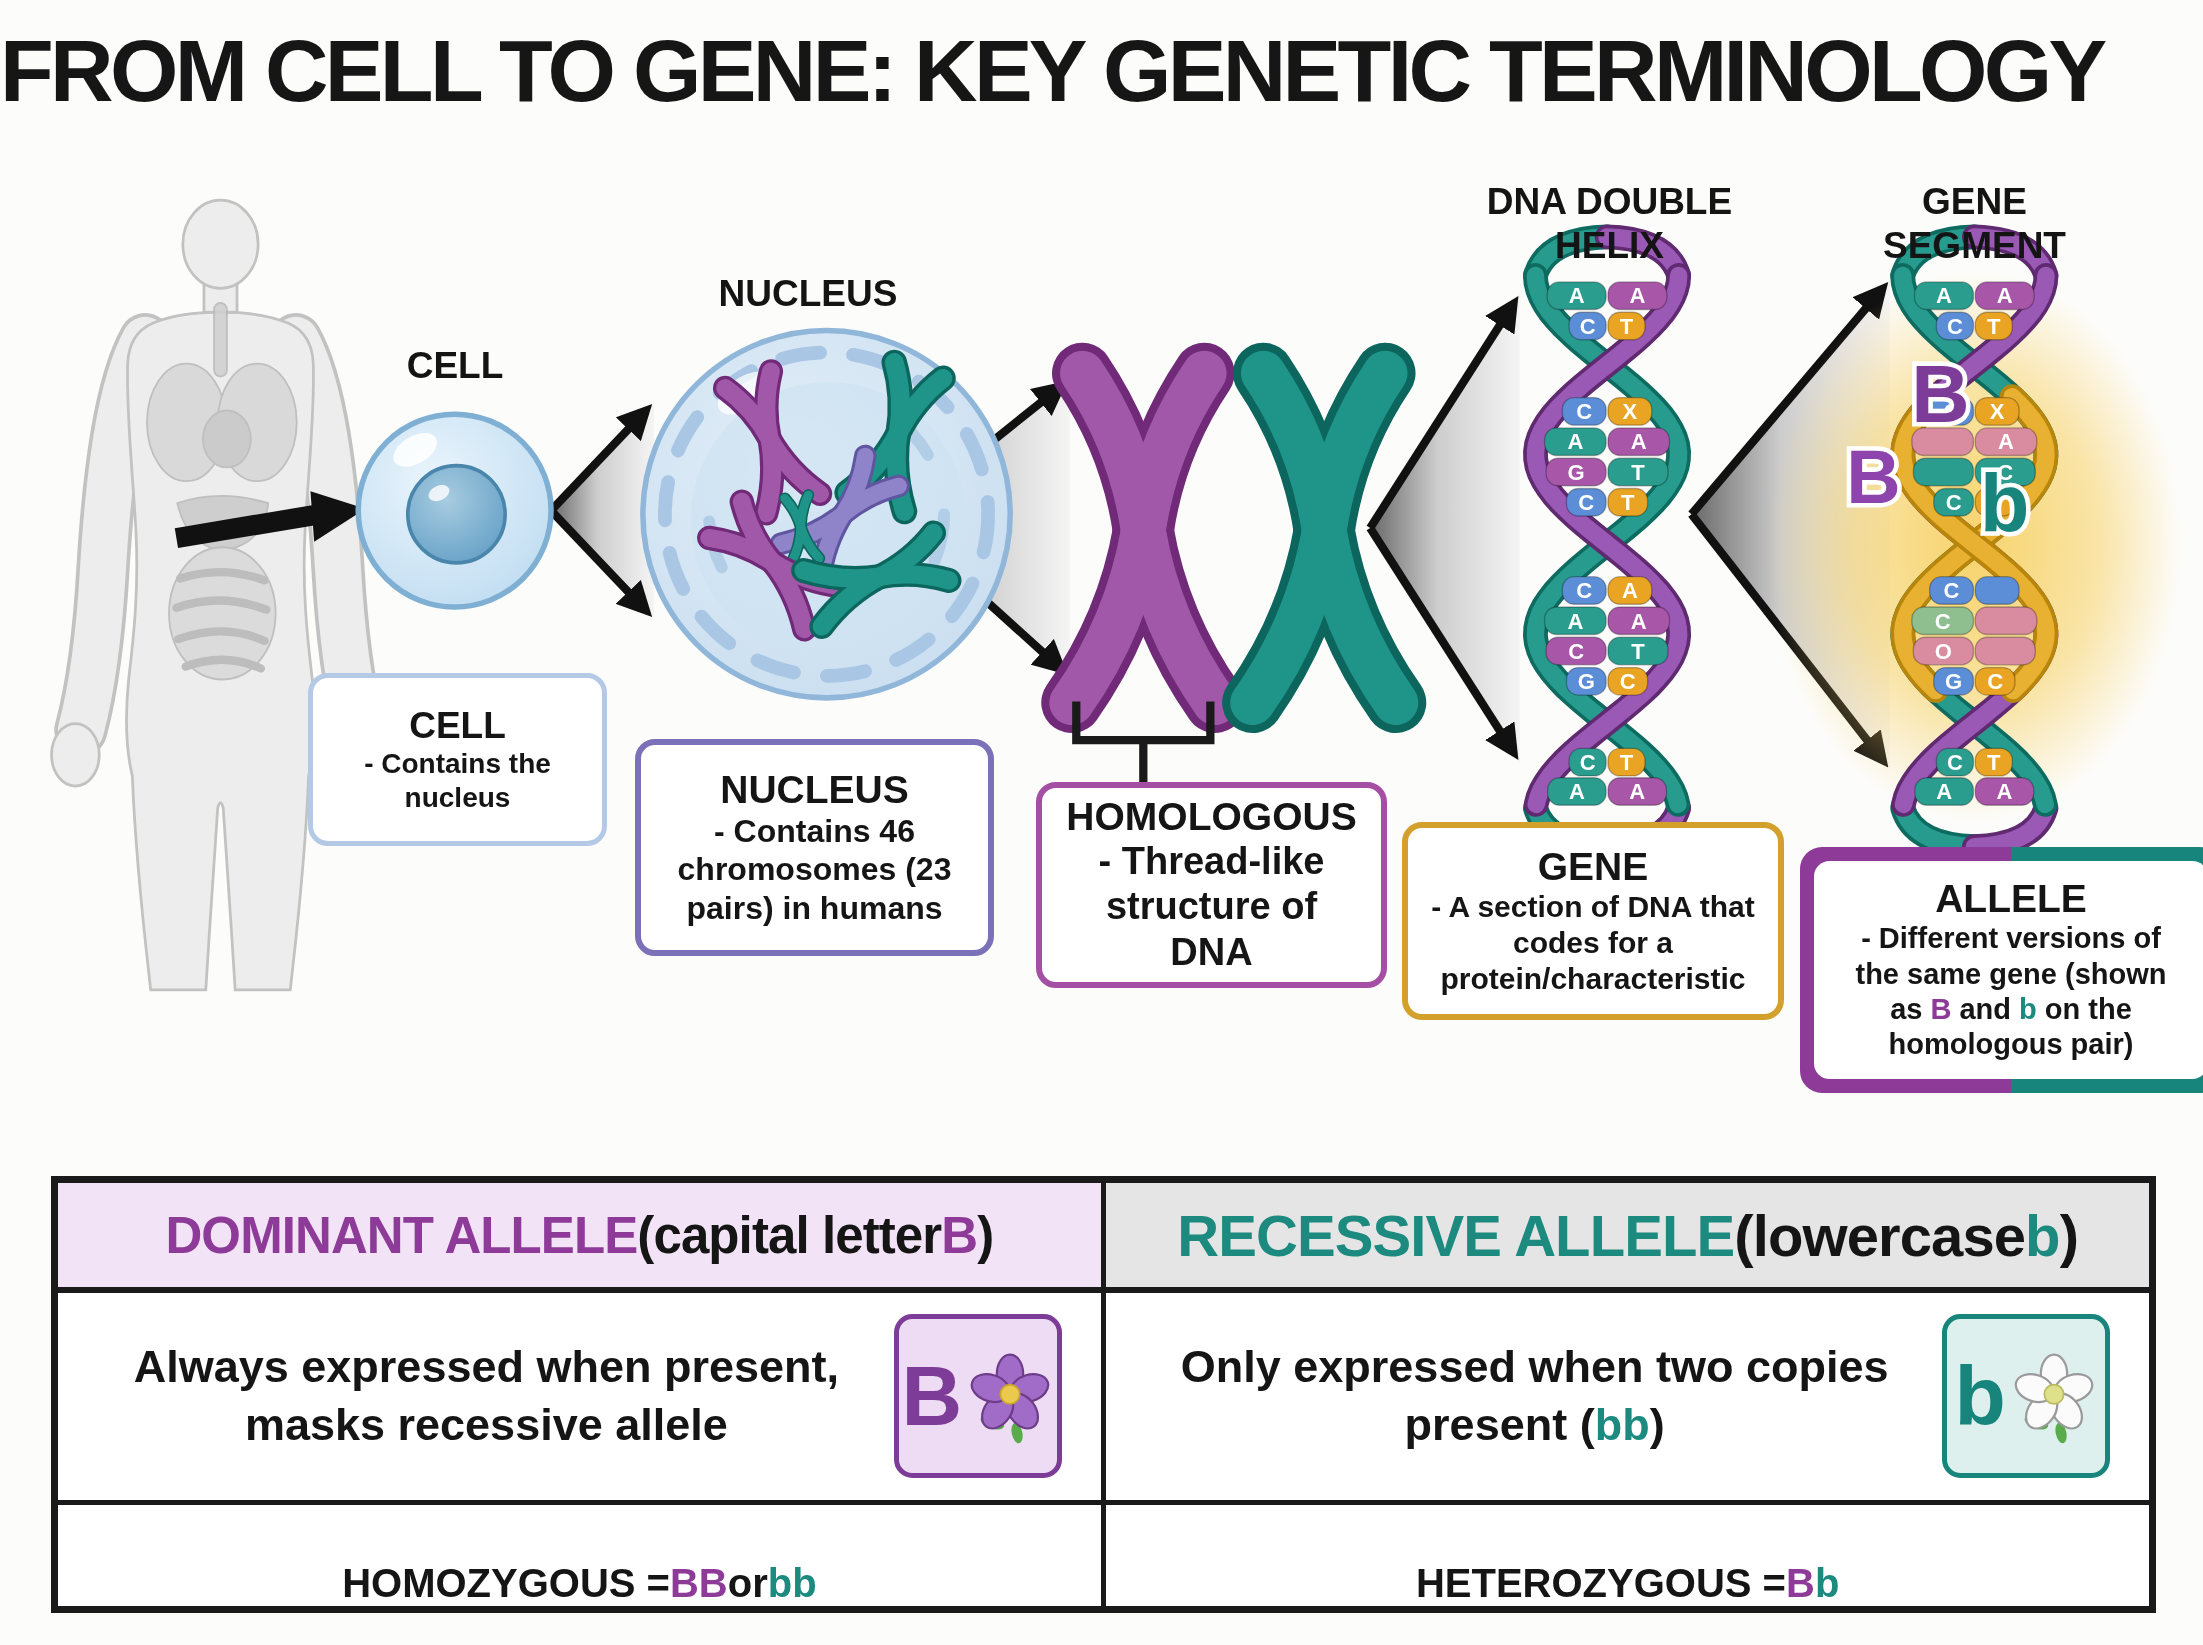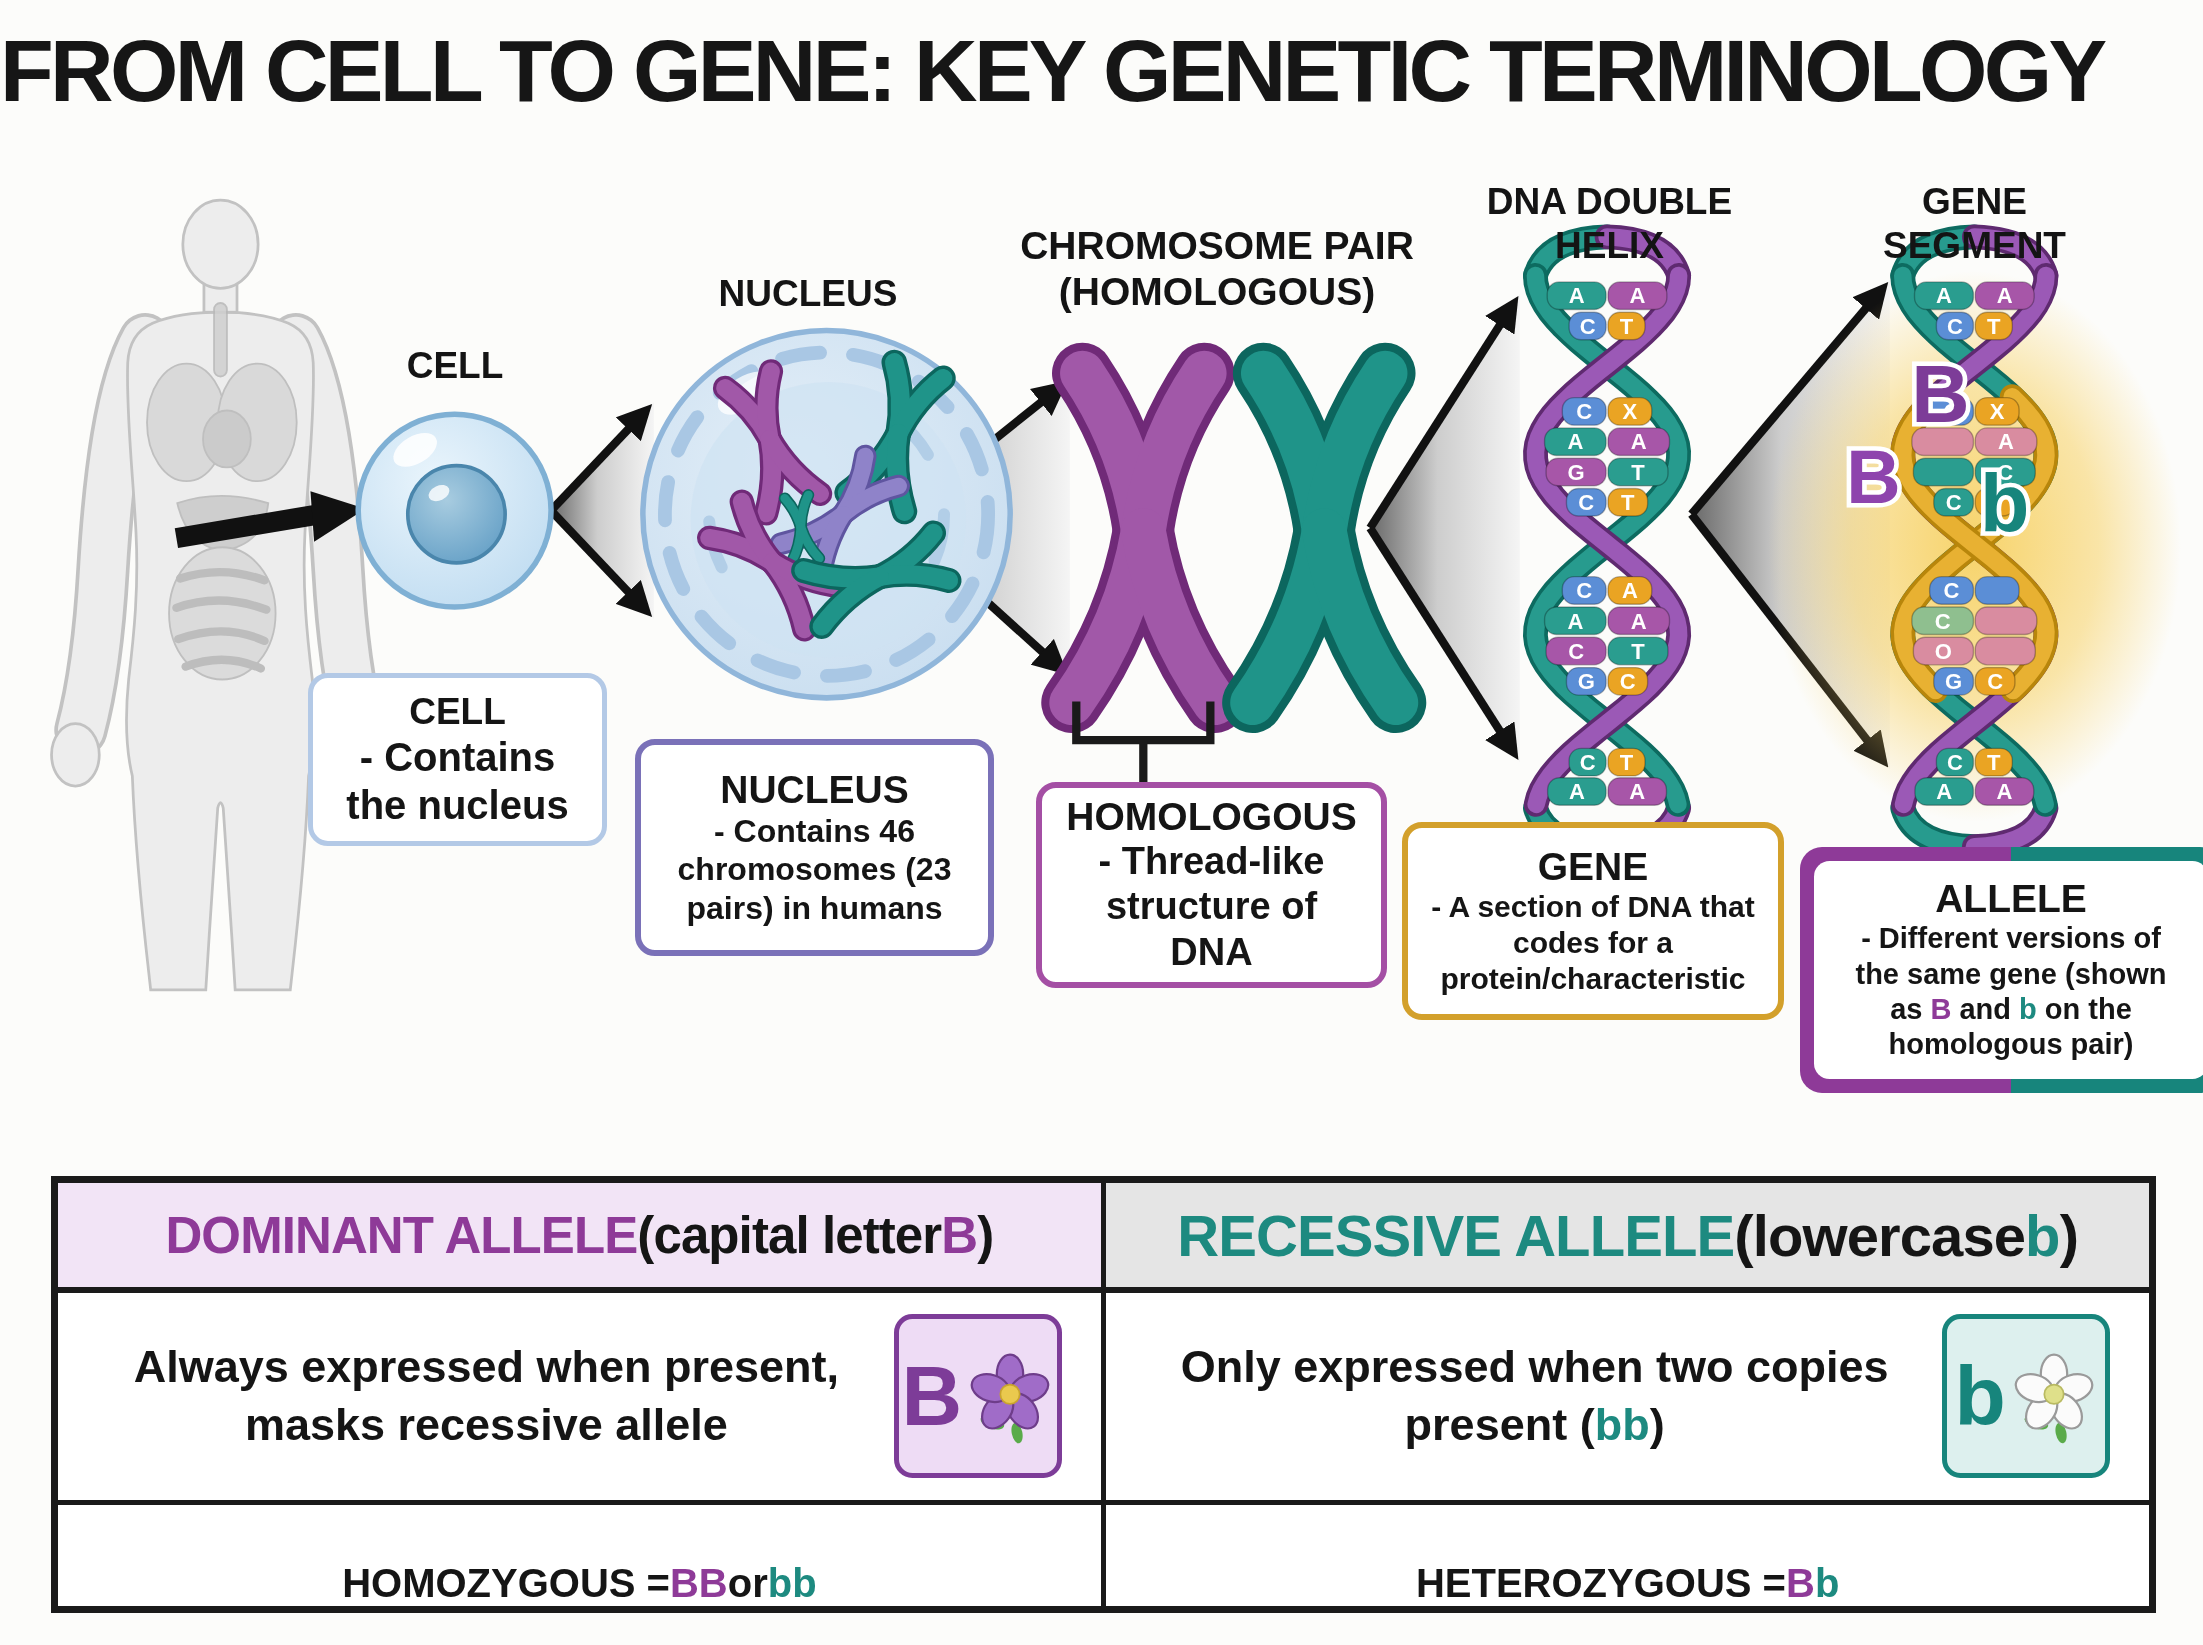--- a/index.html
+++ b/index.html
@@ -7,21 +7,21 @@
           font-family:"Liberation Sans", sans-serif;color:#151515;}
   #title{position:absolute;left:0;top:20px;width:2204px;text-align:left;
          font-size:88px;font-weight:bold;letter-spacing:-3.7px;white-space:nowrap;color:#161616;}
   svg.diagram{position:absolute;left:0;top:0;}
   .lbl{position:absolute;font-weight:bold;text-align:center;color:#141414;line-height:1.18;}
   .defbox{position:absolute;background:#ffffff;border-radius:20px;display:flex;flex-direction:column;
           justify-content:center;align-items:center;text-align:center;font-weight:bold;z-index:3;}
   .defbox .bt{font-size:39px;}
   .defbox .bx{font-size:38px;line-height:1.2;}
   #box-cell{left:308px;top:673px;width:289px;height:163px;border:5.5px solid #b3c9e6;}
-  #box-cell .bt{font-size:37px}#box-cell .bx{font-size:40px;width:248px}
+  #box-cell .bt{font-size:37px}#box-cell .bx{font-size:28px;width:248px}
   #box-nucleus{left:635px;top:739px;width:347px;height:205px;border:6.4px solid #7a71b8;}
   #box-nucleus .bx{width:303px;font-size:32px}
   #box-chromosome{left:1036px;top:782px;width:339px;height:194px;border:6.4px solid #a44fa4;}
   #box-chromosome .bx{width:303px}
   #box-gene{left:1402px;top:822px;width:370px;height:186px;border:6.4px solid #d3a02b;}
   #box-gene .bx{width:356px;font-size:30px}
   #box-allele-wrap{position:absolute;left:1800px;top:847px;width:422px;height:246px;border-radius:22px;
      padding:14px;box-sizing:border-box;z-index:3;
      background:linear-gradient(90deg,#8e3a98 0 50%,#17857c 50% 100%);}
   #box-allele{width:100%;height:100%;background:#fff;border-radius:15.6px;display:flex;flex-direction:column;
@@ -363,24 +363,20 @@
 
     <g font-family="Liberation Sans, sans-serif" font-weight="bold" text-anchor="middle" style="paint-order:stroke" stroke="#ffffff" stroke-width="10">
       <text x="2040" y="548" font-size="82" fill="#8e44ad">B</text>
       <text x="2113" y="460" font-size="88" fill="#7d3c98">B</text>
       <text x="2183" y="578" font-size="88" fill="#17857c">b</text>
     </g>
   </svg>
 
   <div class="lbl" style="left:386px;top:344px;width:138px;font-size:37px">CELL</div>
   <div class="lbl" style="left:693px;top:272px;width:230px;font-size:37px">NUCLEUS</div>
-  <div class="lbl" style="left:1006px;top:223px;width:422px;font-size:39px">
-    <div>CHROMOSOME PAIR</div>
-    <div>(HOMOLOGOUS)</div>
-  </div>
   <div class="lbl" style="left:1483px;top:180px;width:253px;font-size:37px">
     <div>DNA DOUBLE</div>
     <div>HELIX</div>
   </div>
   <div class="lbl" style="left:1853px;top:180px;width:243px;font-size:37px">
     <div>GENE</div>
     <div>SEGMENT</div>
   </div>
 
   <div class="defbox" id="box-cell">

